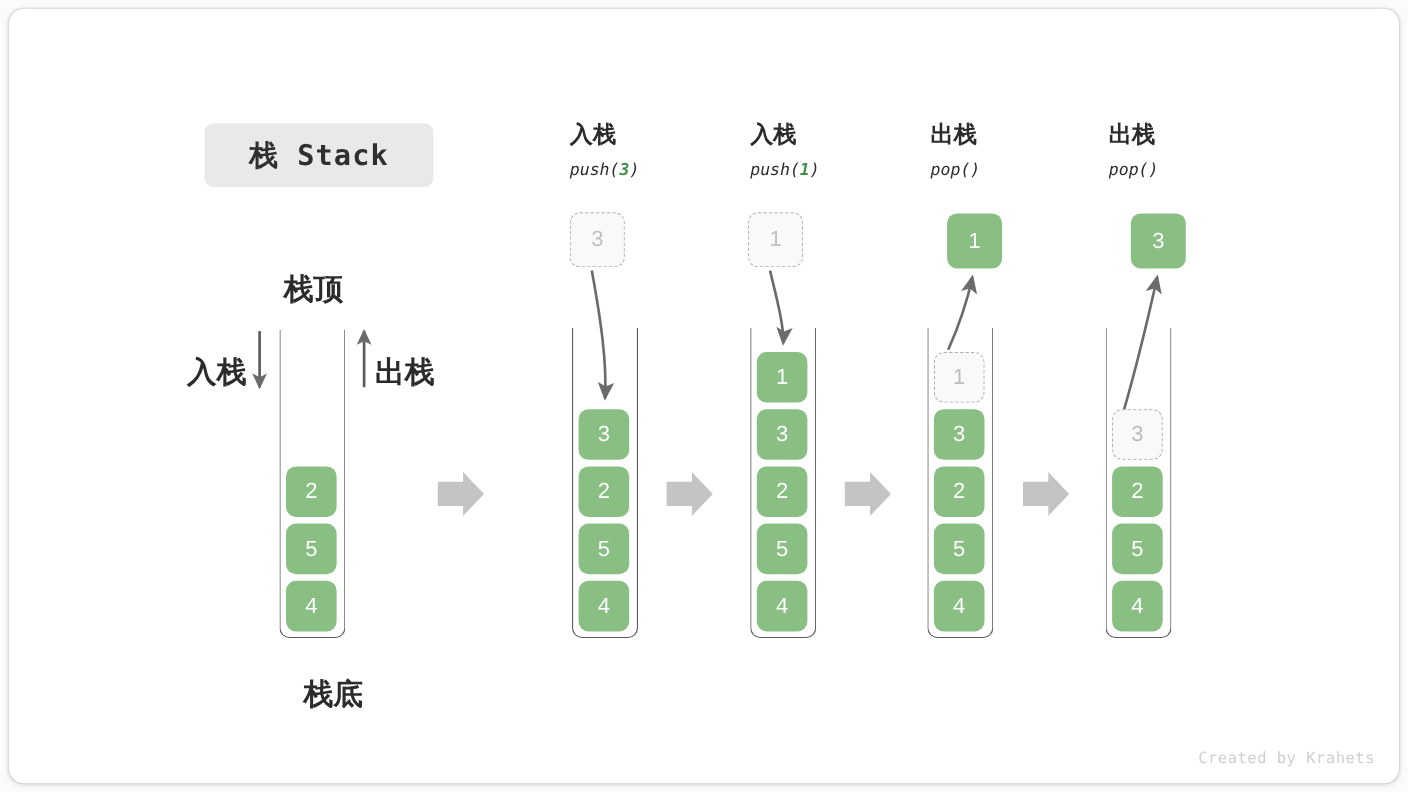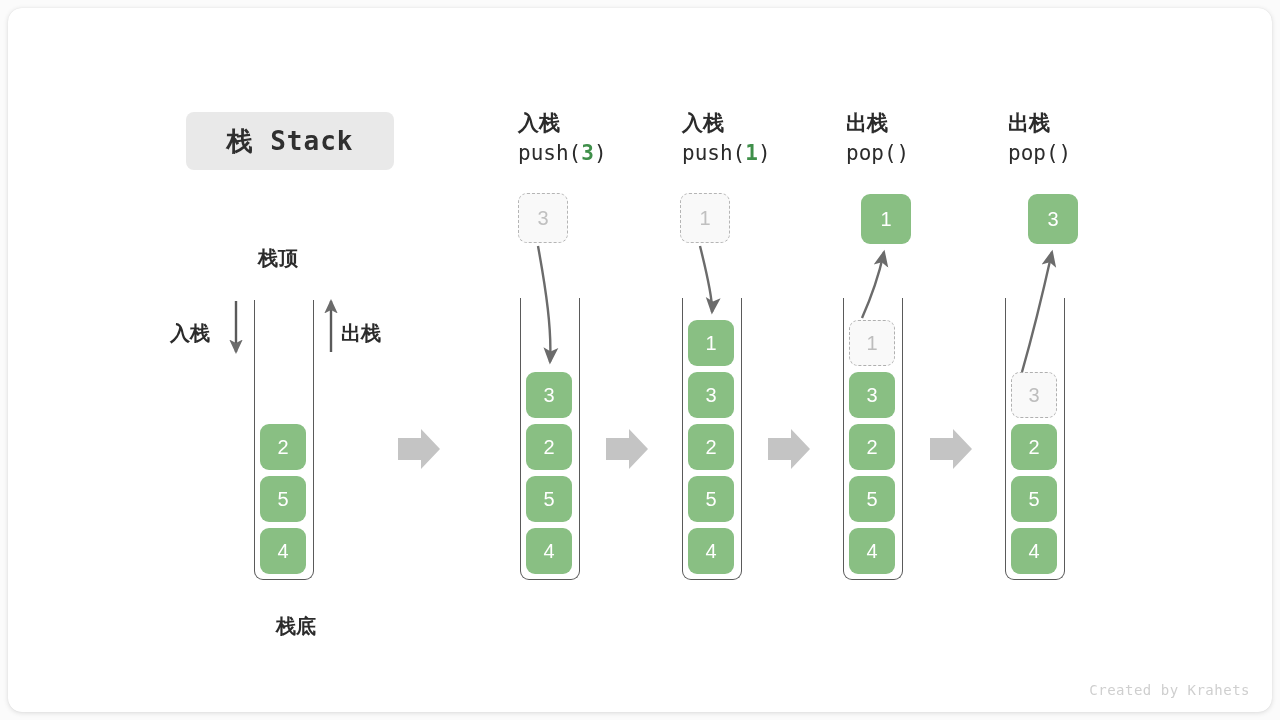--- a/index.html
+++ b/index.html
@@ -30,40 +30,41 @@
     border-radius: 8px;
     display: flex; align-items: center; justify-content: center;
     font-size: 26px;
     font-weight: bold;
     color: #2f2f2f;
     letter-spacing: 1px;
     font-family: "DejaVu Sans Mono", "Liberation Mono", monospace;
   }
   .cn-label {
     position: absolute;
-    font-size: 20px;
+    font-size: 27px;
     font-weight: bold;
     color: #2b2b2b;
     white-space: nowrap;
   }
   .op-label {
     position: absolute;
     font-size: 21px;
     color: #2b2b2b;
     white-space: nowrap;
     line-height: 1.45;
   }
   .op-label .cn {
     font-weight: bold;
     font-family: "Liberation Sans", sans-serif;
   }
   .op-label .code {
     font-family: "DejaVu Sans Mono", "Liberation Mono", monospace;
-    font-size: 21px;
+    font-size: 15px;
     color: #2b2b2b;
+    font-style: italic;
   }
   .op-label .arg {
     color: #3f8f4a;
     font-weight: bold;
   }
   .stack-wrap { position: absolute; }
   .stack-walls {
     position: absolute;
     left: 0; top: 0;
     width: 100%; height: 100%;

